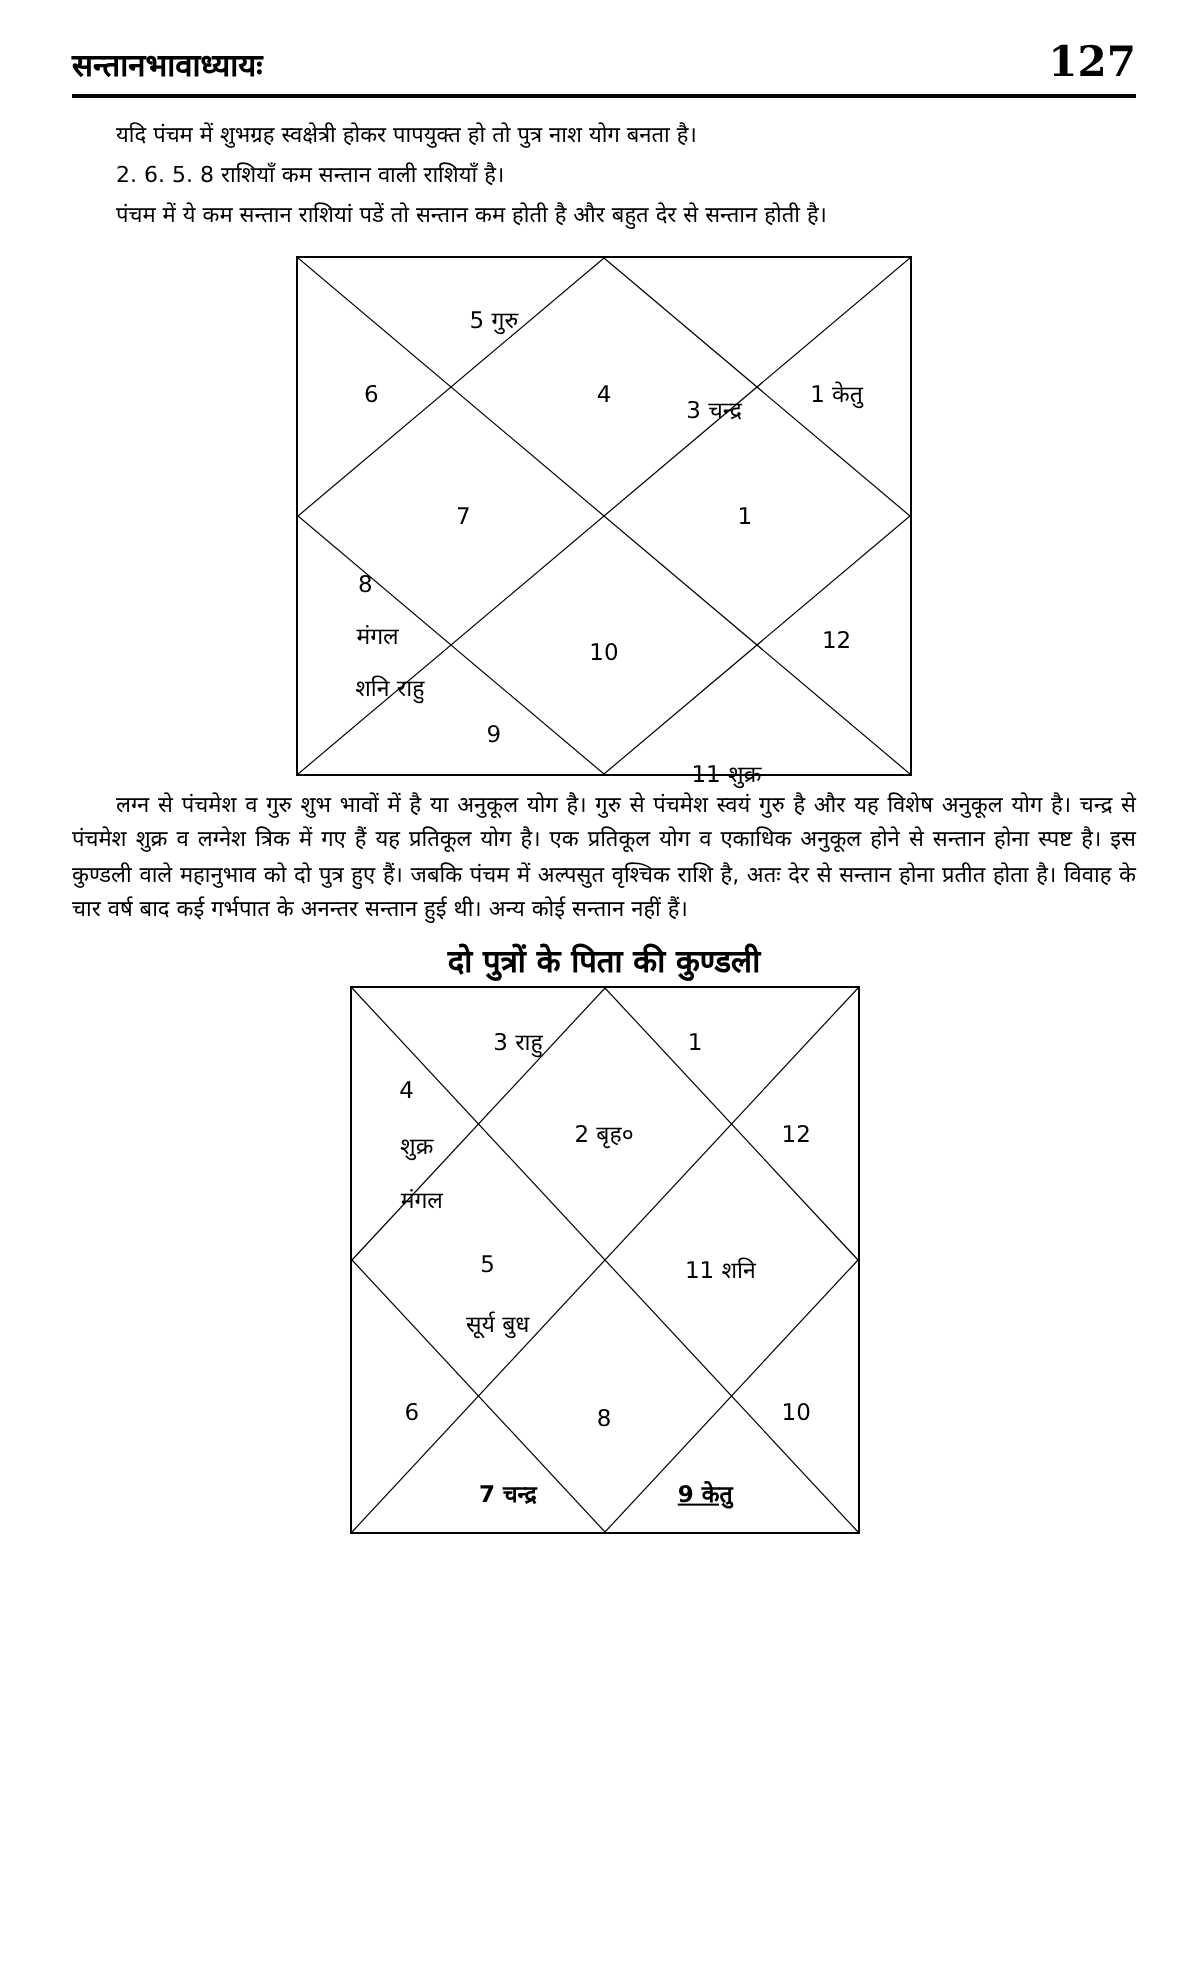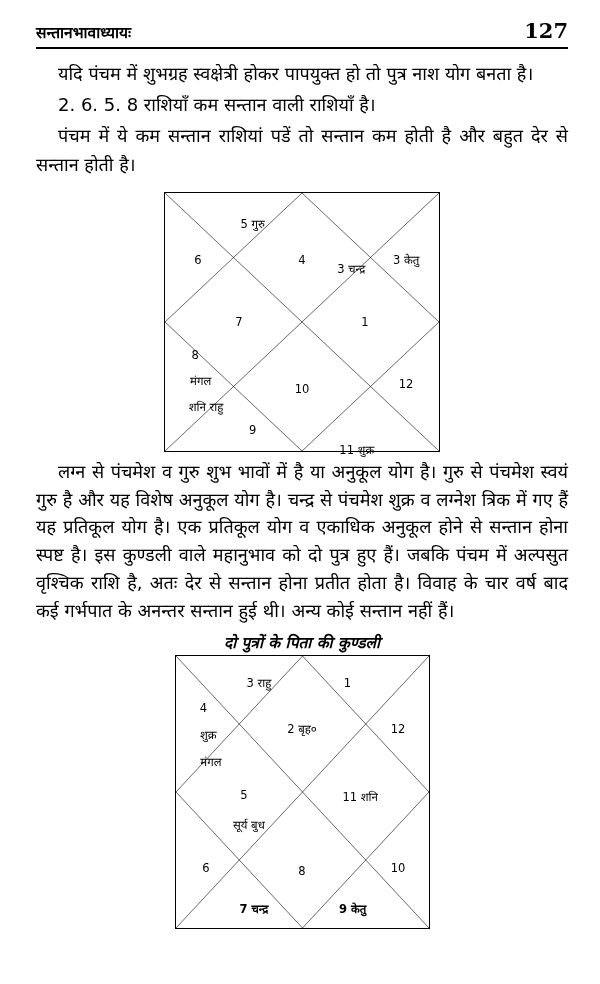--- a/index.html
+++ b/index.html
@@ -41,38 +41,38 @@
     font-family: "DejaVu Serif", serif;
     font-weight: bold;
     font-size: 21px;
   }
   .rule {
     border-top: 2px solid #000;
     margin: 2px 0 10px 0;
   }
   
   .para {
-    font-size: 18px;
+    font-size: 11px;
     line-height: 1.62;
     text-align: justify;
     margin: 0 0 2px 0;
     font-family: "DejaVu Sans", sans-serif;
   }
   .para.indent { text-indent: 22px; }
   .para.tight { line-height: 1.55; }
 
   
   .chart-wrap {
     display: flex;
     justify-content: center;
     margin: 12px 0 6px 0;
   }
   .chart {
     position: relative;
-    width: 276px;
+    width: 308px;
     height: 260px;
     border: 1.6px solid #000;
     box-sizing: border-box;
   }
   .chart.small { width: 255px; height: 274px; }
   .chart svg {
     position: absolute;
     left: 0; top: 0;
     width: 100%;
     height: 100%;
@@ -85,21 +85,20 @@
     text-align: center;
     white-space: nowrap;
     transform: translate(-50%, -50%);
   }
   .cell.b { font-weight: bold; }
   .chart-caption {
     text-align: center;
     font-weight: bold;
     font-size: 15.5px;
     margin: 6px 0 2px 0;
-    font-style: italic;
   }
 </style>
 </head>
 <body>
 
 <div class="page">
 
   <div class="header">
     <div class="header-title">सन्तानभावाध्यायः</div>
     <div class="header-page">127</div>
@@ -117,21 +116,21 @@
         <line x1="100" y1="0" x2="0" y2="100" stroke="#000" stroke-width="0.6" vector-effect="non-scaling-stroke"></line>
         <line x1="50" y1="0" x2="0" y2="50" stroke="#000" stroke-width="0.6" vector-effect="non-scaling-stroke"></line>
         <line x1="50" y1="0" x2="100" y2="50" stroke="#000" stroke-width="0.6" vector-effect="non-scaling-stroke"></line>
         <line x1="0" y1="50" x2="50" y2="100" stroke="#000" stroke-width="0.6" vector-effect="non-scaling-stroke"></line>
         <line x1="100" y1="50" x2="50" y2="100" stroke="#000" stroke-width="0.6" vector-effect="non-scaling-stroke"></line>
       </svg>
     <div class="cell" style="left: 32%; top: 12%;">5 गुरु</div>
         <div class="cell" style="left: 68%; top: 12%; margin-top: 45px;">3 चन्द्र</div>
         <div class="cell" style="left: 12%; top: 26%;">6</div>
         <div class="cell" style="left: 50%; top: 26%;">4</div>
-        <div class="cell" style="left: 88%; top: 26%;">3 केतु</div>
+        <div class="cell" style="left: 88%; top: 26%;">1 केतु</div>
         <div class="cell" style="left: 27%; top: 50%;">7</div>
         <div class="cell" style="left: 73%; top: 50%;">1</div>
         <div class="cell" style="left: 11%; top: 63%;">8</div>
         <div class="cell" style="left: 13%; top: 73%;">मंगल</div>
         <div class="cell" style="left: 15%; top: 83%;">शनि राहु</div>
         <div class="cell" style="left: 50%; top: 76%;">10</div>
         <div class="cell" style="left: 88%; top: 74%;">12</div>
         <div class="cell" style="left: 32%; top: 92%;">9</div>
         <div class="cell" style="left: 70%; top: 92%; margin-top: 20px;">11 शुक्र</div>
       </div>
@@ -158,17 +157,17 @@
         <div class="cell" style="left: 50%; top: 27%;">2 बृह०</div>
         <div class="cell" style="left: 88%; top: 27%;">12</div>
         <div class="cell" style="left: 14%; top: 39%;">मंगल</div>
         <div class="cell" style="left: 27%; top: 51%;">5</div>
         <div class="cell" style="left: 29%; top: 62%;">सूर्य बुध</div>
         <div class="cell" style="left: 73%; top: 52%;">11 शनि</div>
         <div class="cell" style="left: 12%; top: 78%;">6</div>
         <div class="cell" style="left: 50%; top: 79%;">8</div>
         <div class="cell" style="left: 88%; top: 78%;">10</div>
         <div class="cell b" style="left: 31%; top: 93%; text-align: center;">7 चन्द्र</div>
-        <div class="cell b" style="left: 70%; top: 93%;">9 केतु</div>
+        <div class="cell b" style="left: 70%; top: 93%; text-decoration: underline;">9 केतु</div>
       </div>
   </div>
 
 </div>
 
 </body></html>

